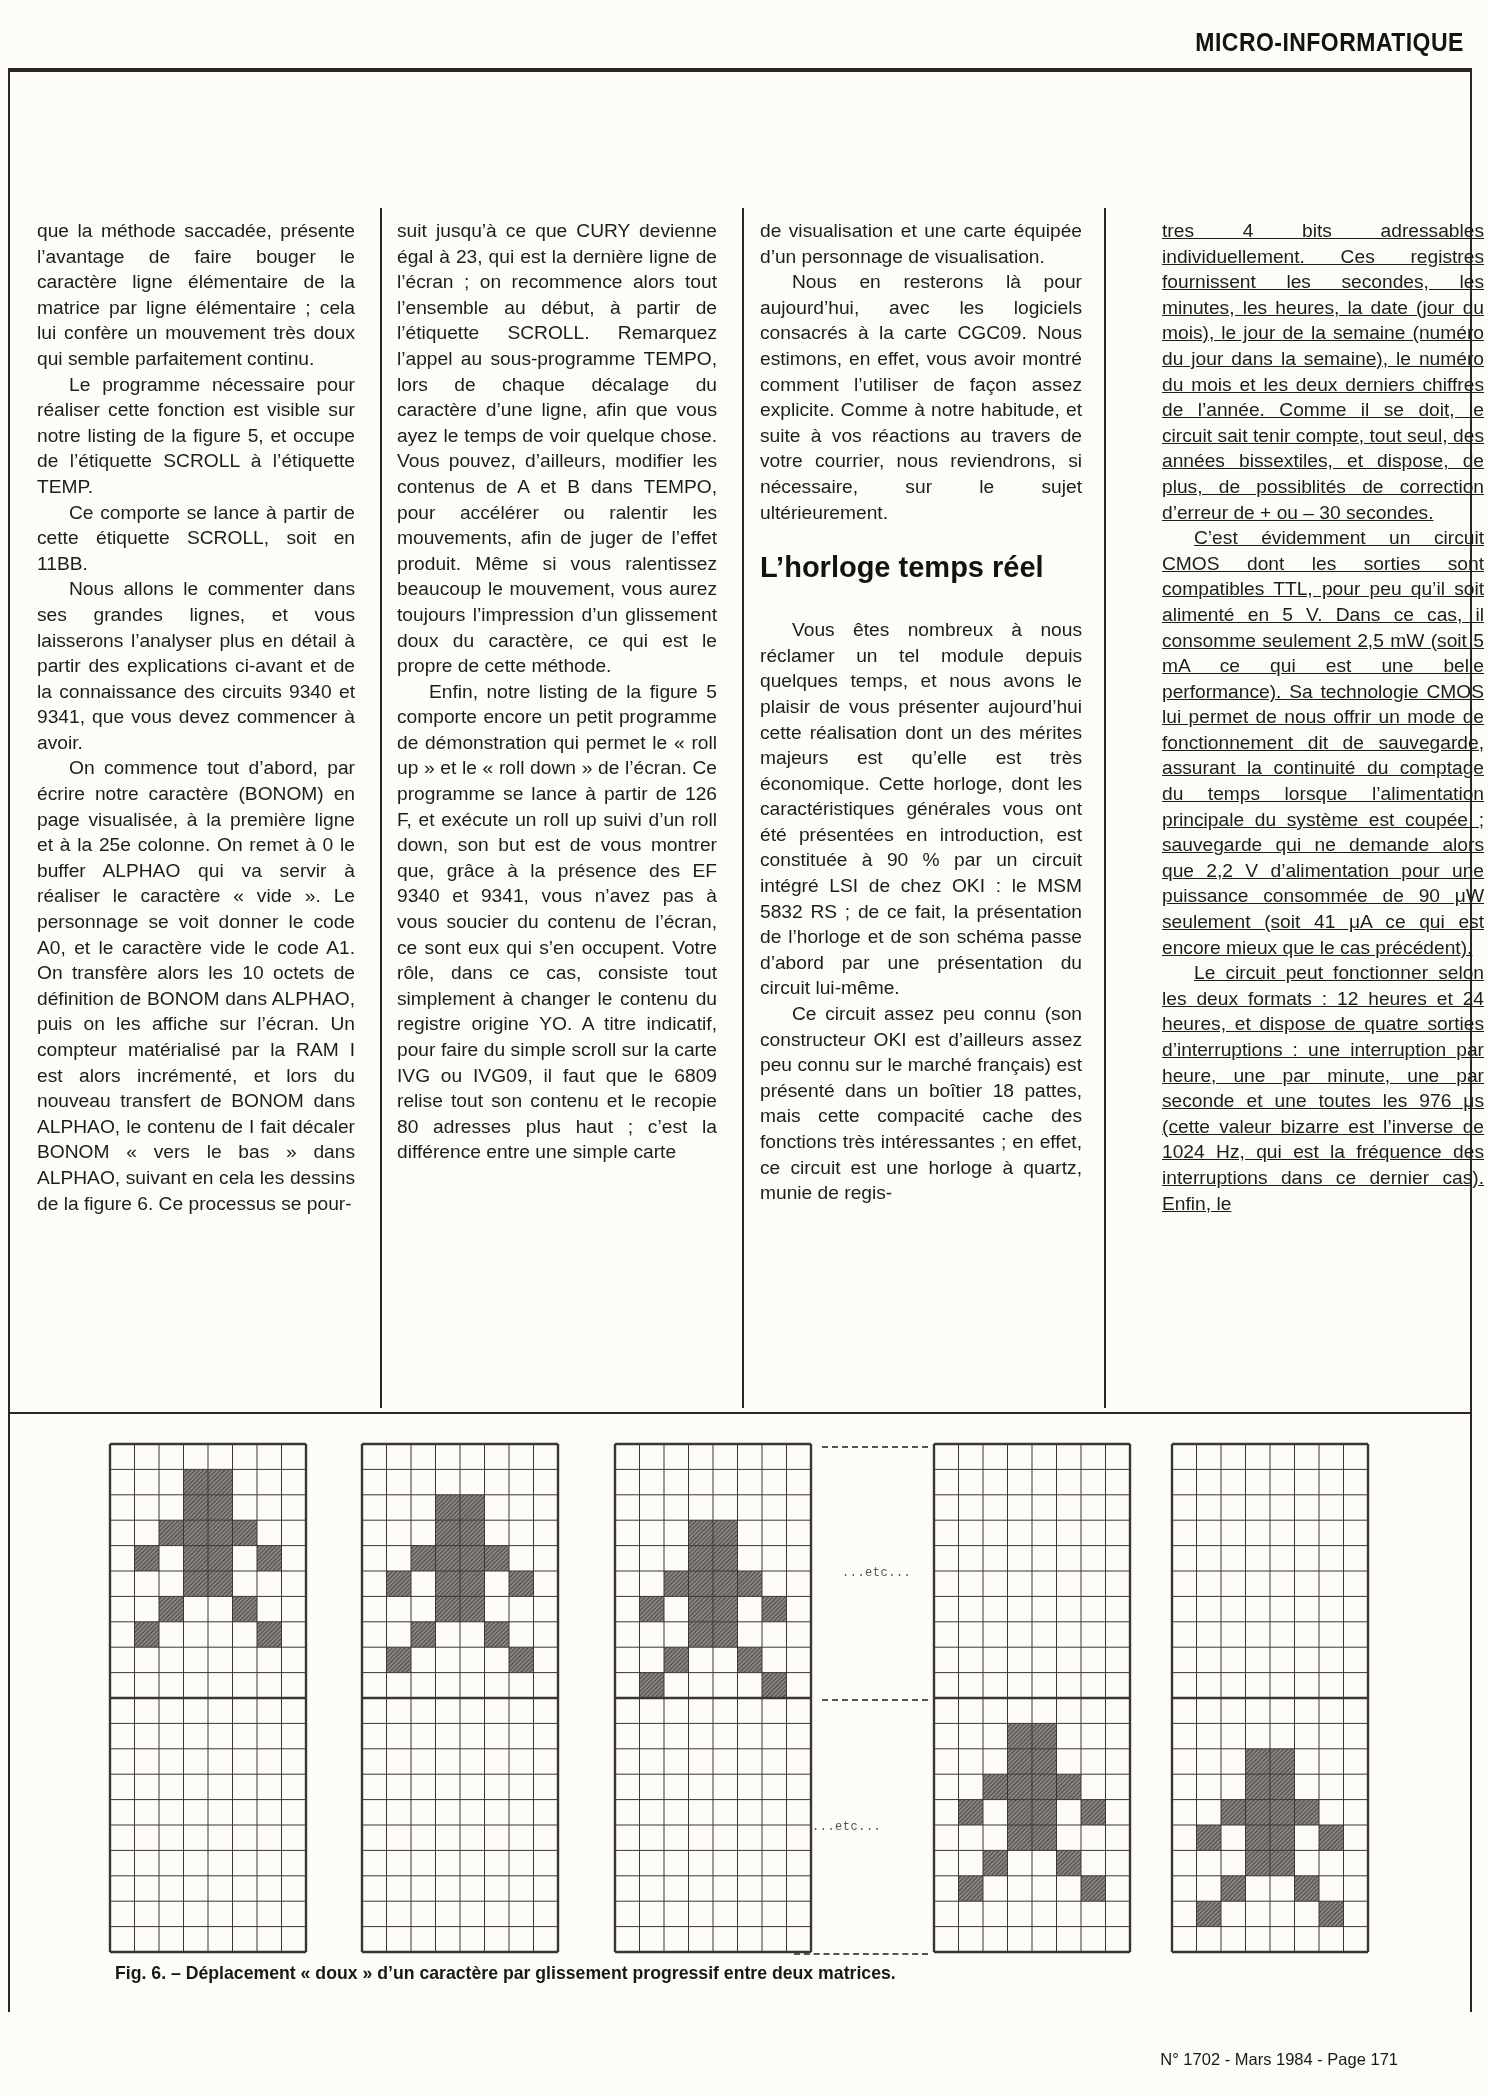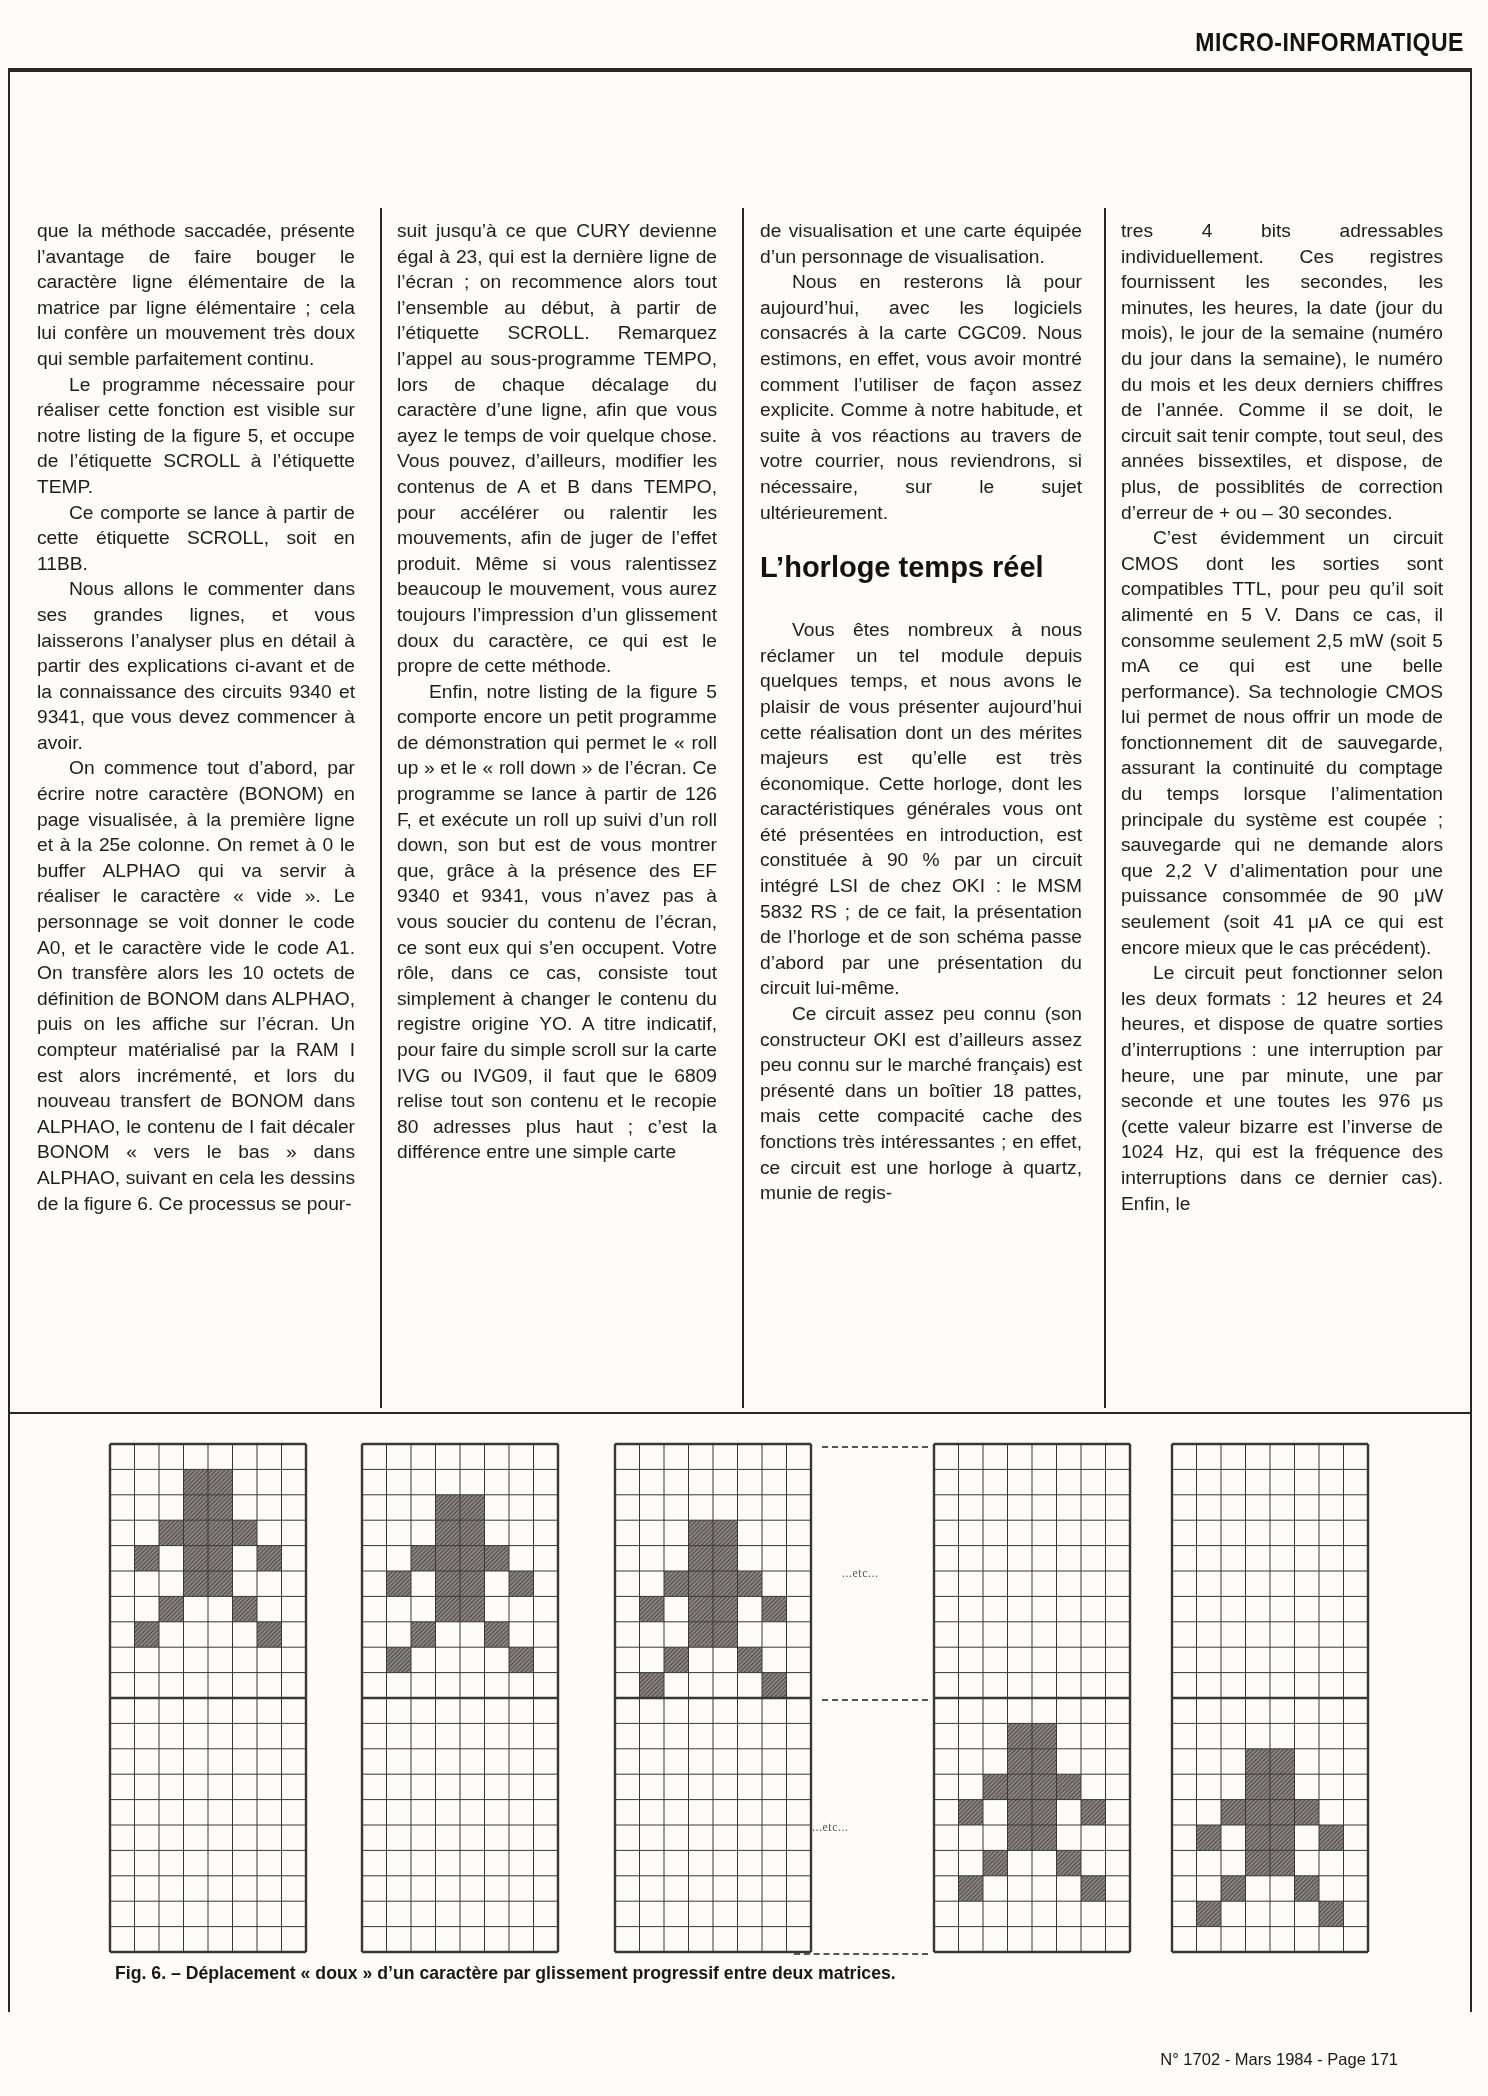--- a/index.html
+++ b/index.html
@@ -22,39 +22,39 @@
   .col {
     position: absolute; top: 218px;
     font-size: 19.2px; line-height: 25.6px; text-align: justify; hyphens: manual;
     color: #1e1c1b;
   }
   .col p { margin: 0; text-indent: 0; }
   .col p.ind { text-indent: 32px; }
   .col1 { left: 37px; width: 318px; }
   .col2 { left: 397px; width: 320px; }
   .col3 { left: 760px; width: 322px; }
-  .col4 { left: 1121px; width: 322px; }
+  .col4 { left: 1162px; width: 322px; text-decoration: underline; }
   .rule { position: absolute; top: 208px; width: 2px; height: 1200px; background: #2a2625; }
   .rule1 { left: 380px; }
   .rule2 { left: 742px; }
   .rule3 { left: 1104px; }
   .heading {
     font-family: "Liberation Sans", sans-serif; font-weight: bold; font-size: 29px; line-height: 35px;
     margin: 25px 0 32px 0; color: #141211; text-align: left;
   }
   .figure-box {
     position: absolute; left: 8px; top: 1412px; width: 1464px; height: 600px;
     border-left: 2px solid #2a2625; border-right: 2px solid #2a2625; border-top: 2px solid #2a2625;
     box-sizing: border-box;
   }
   .matrix { position: absolute; top: 1442px; }
   .matrix svg { display: block; }
   .etc {
     position: absolute; font-size: 12px; color: #555; letter-spacing: 0.5px;
-    font-family: Liberation Serif, serif;
+    font-family: Liberation Mono, monospace;
   }
   .dash {
     position: absolute; height: 0; border-top: 2px dashed #555;
   }
   .caption {
     position: absolute; left: 115px; top: 1962px;
     font-family: "Liberation Sans", sans-serif; font-weight: bold; font-size: 19px;
     transform: scaleX(0.93); transform-origin: left center; color: #1a1817;
   }
   .footer {

